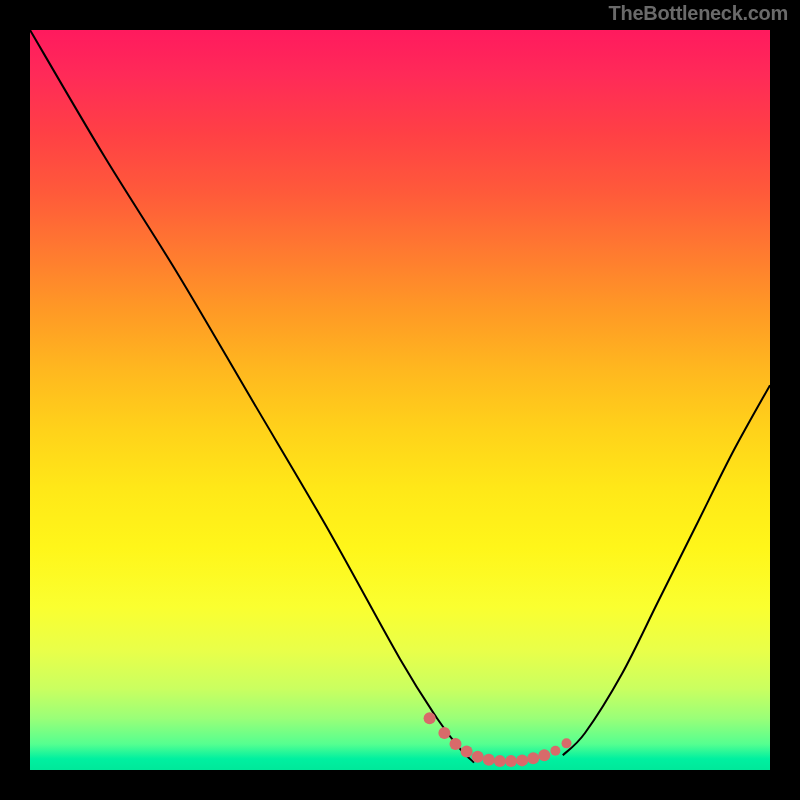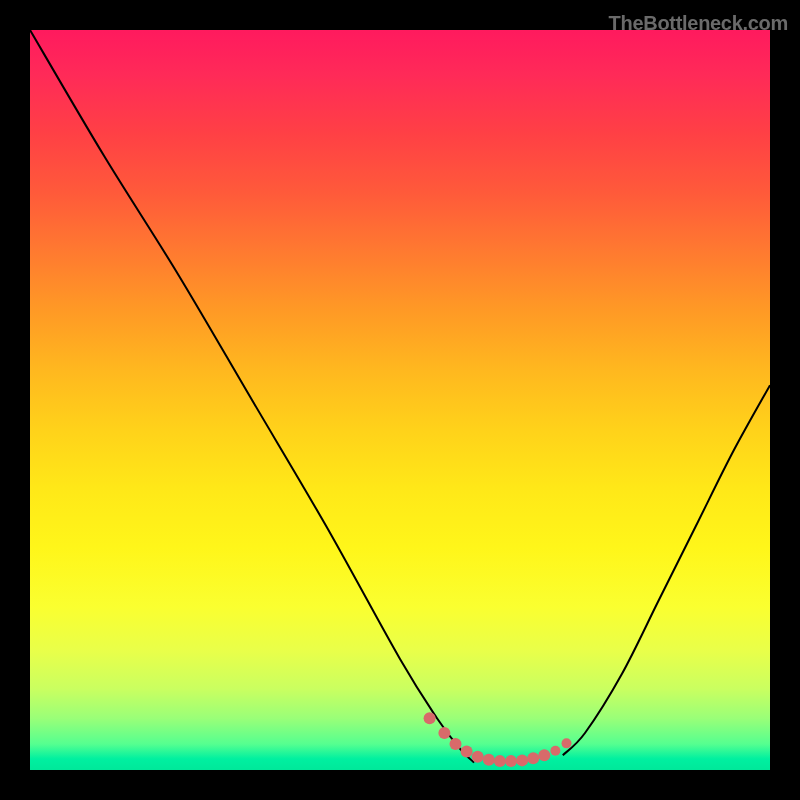--- a/index.html
+++ b/index.html
@@ -6,21 +6,21 @@
   body {
     width: 800px;
     height: 800px;
     background: #000;
     position: relative;
     font-family: Arial, sans-serif;
     overflow: hidden;
   }
   .watermark {
     position: absolute;
-    top: 12px;
+    top: 2px;
     right: 12px;
     font-size: 20px;
     font-weight: bold;
     color: #6a6a6a;
     z-index: 10;
     letter-spacing: -0.3px;
   }
   .plot-area {
     position: absolute;
     left: 30px;

